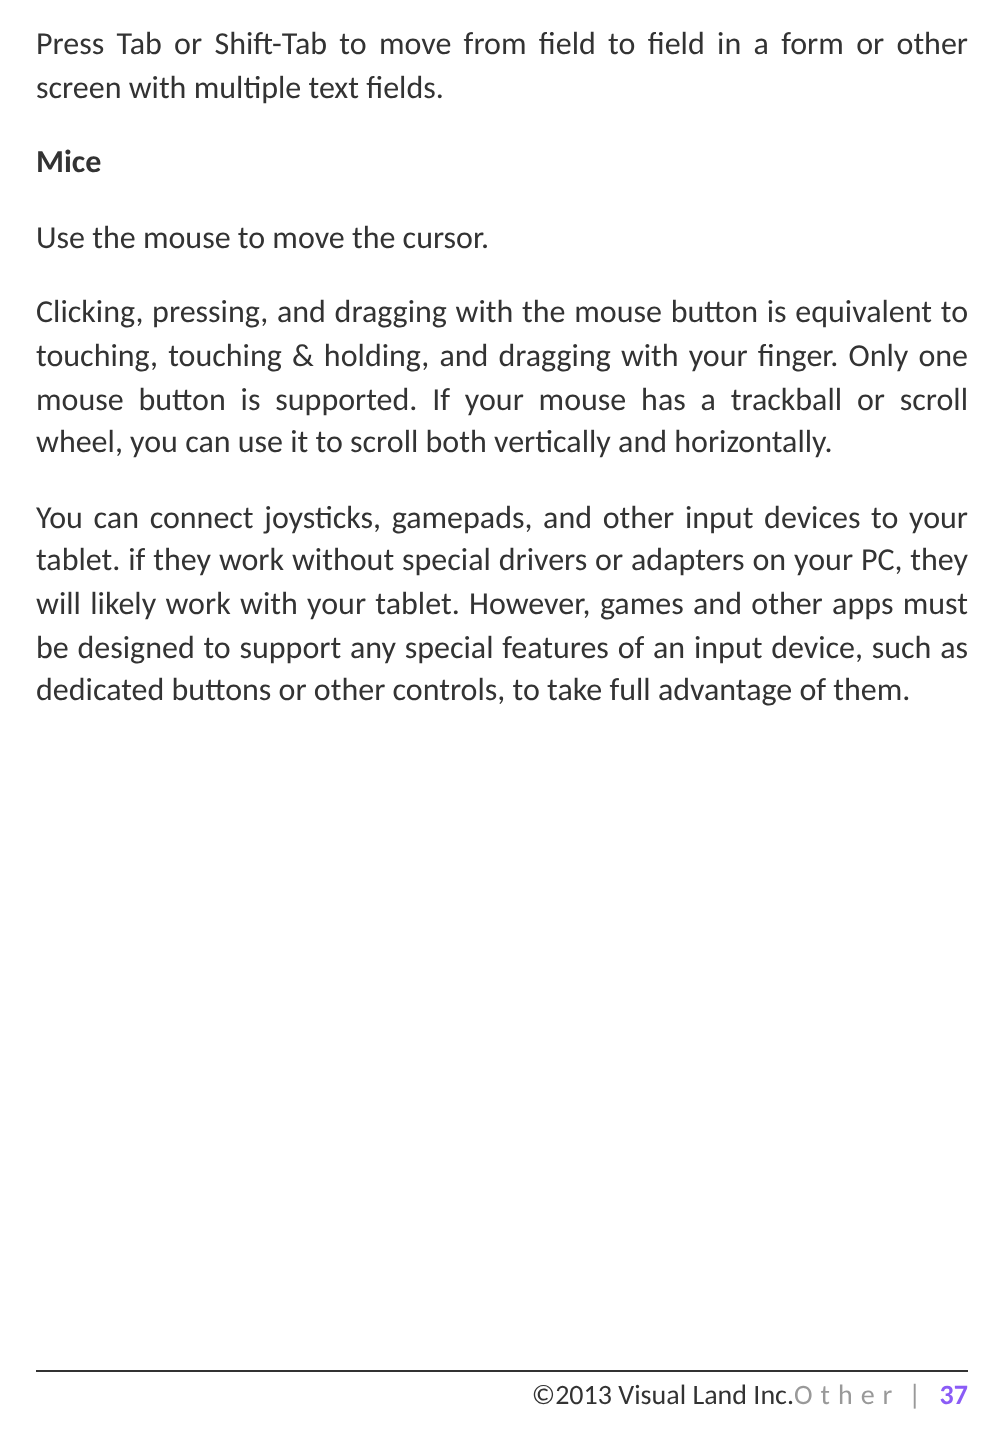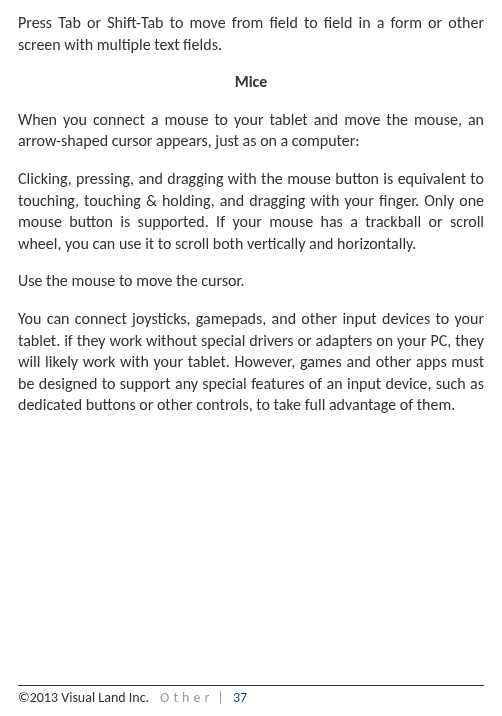--- a/index.html
+++ b/index.html
@@ -21,62 +21,59 @@
       line-height: 1.35;
     }
     .para {
       text-align: justify;
       margin-bottom: 16px;
     }
     .heading {
       font-weight: bold;
       margin-bottom: 16px;
       font-size: 16px;
-      text-align: center;
     }
     .footer {
       position: absolute;
       bottom: 10px;
       left: 18px;
       right: 18px;
       border-top: 1px solid #333;
       padding-top: 3px;
       display: flex;
-      justify-content: flex-start;
+      justify-content: flex-end;
       align-items: baseline;
       font-size: 14px;
-      gap: 11px;
     }
     .footer-left {
       color: #333;
     }
     .footer-right {
       color: #999;
       letter-spacing: 4px;
     }
     .footer-right .sep {
       color: #999;
       letter-spacing: 0;
       margin: 0 2px 0 4px;
     }
     .footer-right .pgnum {
-      color: #0c4a6e;
-      font-weight: normal;
+      color: #8b5cf6;
+      font-weight: bold;
       letter-spacing: 0;
     }
   </style>
 </head>
 <body>
 
 <div class="content">
   <p class="para">Press Tab or Shift-Tab to move from field to field in a form or other screen with multiple text fields.</p>
   <p class="heading">Mice</p>
-  <p class="para">When you connect a mouse to your tablet and move the mouse, an arrow-shaped cursor appears, just as on a computer:</p>
+  <p class="para">Use the mouse to move the cursor.</p>
   <p class="para">Clicking, pressing, and dragging with the mouse button is equivalent to touching, touching &amp; holding, and dragging with your finger. Only one mouse button is supported. If your mouse has a trackball or scroll wheel, you can use it to scroll both vertically and horizontally.</p>
-  <p class="para">Use the mouse to move the cursor.</p>
   <p class="para">You can connect joysticks, gamepads, and other input devices to your tablet. if they work without special drivers or adapters on your PC, they will likely work with your tablet. However, games and other apps must be designed to support any special features of an input device, such as dedicated buttons or other controls, to take full advantage of them.</p>
 </div>
 
 <div class="footer">
   <span class="footer-left">©2013 Visual Land Inc.</span>
   <span class="footer-right">
     <span>Other</span><span class="sep">|</span> <span class="pgnum">37</span>
   </span>
 </div>
 

